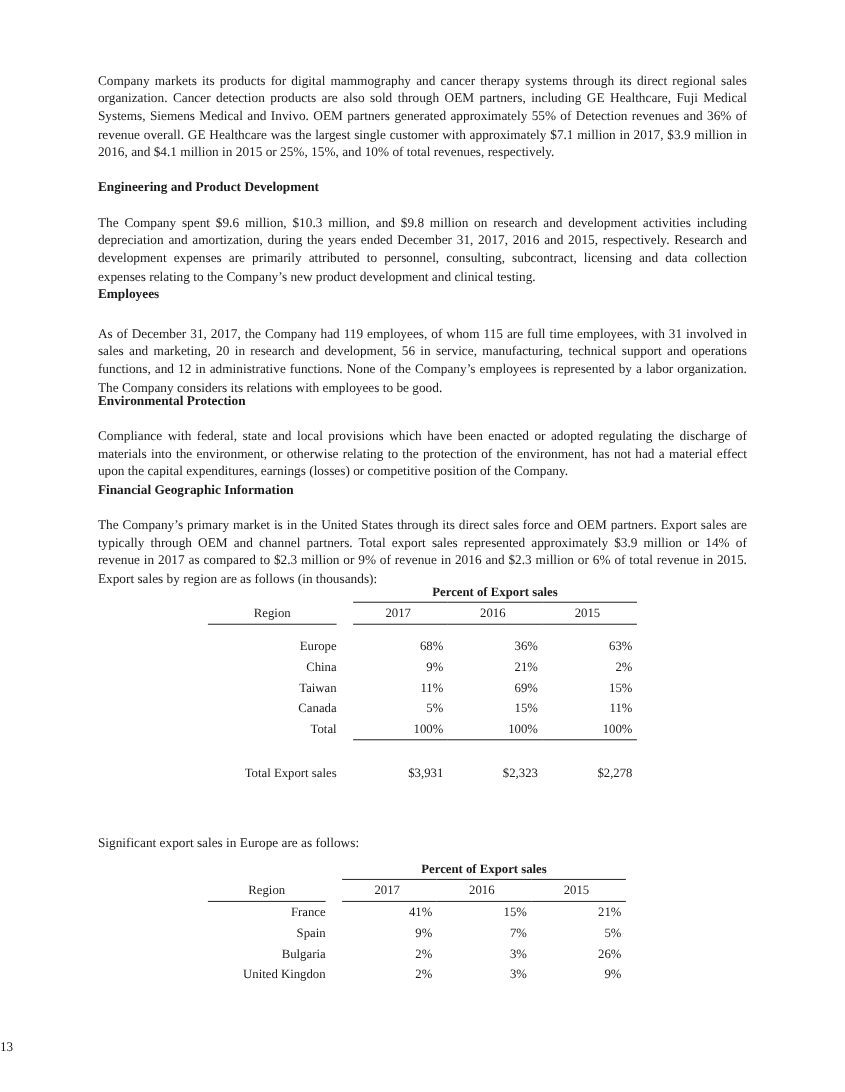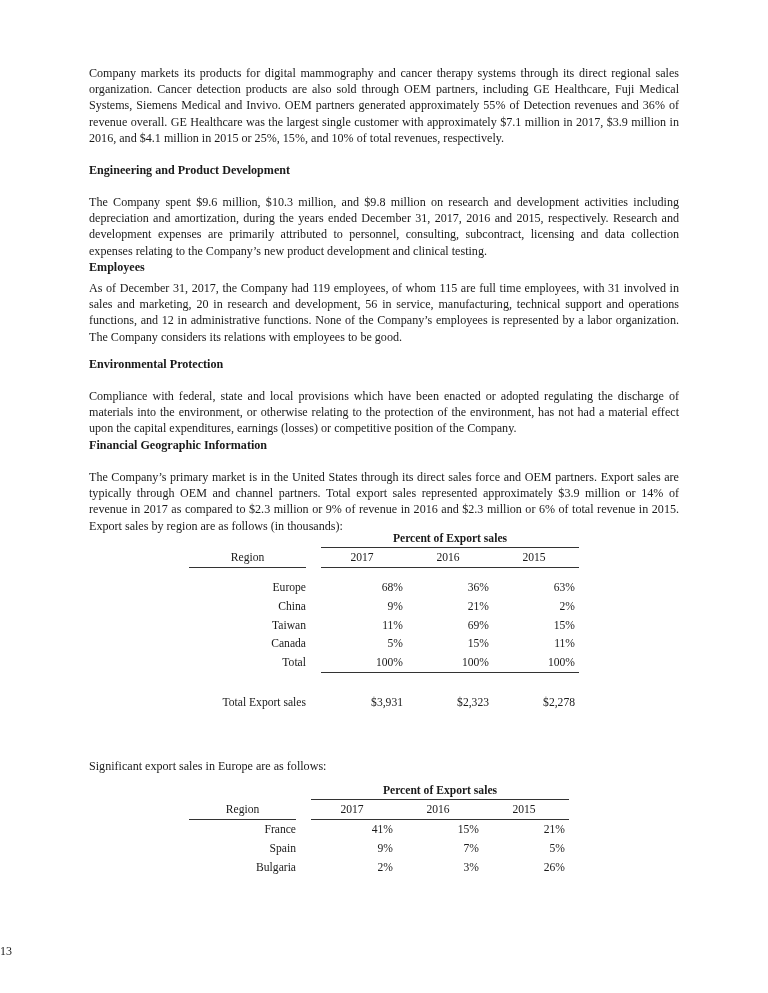--- a/index.html
+++ b/index.html
@@ -5,21 +5,21 @@
   html, body { margin: 0; padding: 0; background: #ffffff; }
   body { width: 768px; height: 993px; position: relative; overflow: hidden;
          font-family: "Liberation Serif", "DejaVu Serif", serif; color: #1a1a1a; }
   .page { position: absolute; left: 89px; top: 0; width: 590px; }
   p.body { margin: 0; font-size: 12.1px; line-height: 16.2px; text-align: justify; }
   h3 { margin: 0; font-size: 12.1px; font-weight: bold; line-height: 16px; }
   #p1 { position: absolute; top: 65px; }
   #h-eng { position: absolute; top: 162px; }
   #p2 { position: absolute; top: 194px; }
   #h-emp { position: absolute; top: 259px; }
-  #p3 { position: absolute; top: 280px; }
+  #p3 { position: absolute; top: 295px; }
   #h-env { position: absolute; top: 356px; text-align: center; }
   #p4 { position: absolute; top: 388px; }
   #h-fin { position: absolute; top: 437px; }
   #p5 { position: absolute; top: 469px; }
   #p6 { position: absolute; top: 758px; }
 
   table.exp { position: absolute; left: 189px; border-collapse: collapse; font-size: 11.6px; }
   table.exp td, table.exp th { padding: 0; font-weight: normal; height: 18.8px; }
   .c-reg { width: 107px; text-align: right; }
   .c-gap { width: 15px; }
@@ -142,16 +142,23 @@
     <td class="c-val">7%</td>
     <td class="c-val">5%</td>
   </tr>
   <tr>
     <td class="c-reg">Bulgaria</td>
         <td class="c-gap"></td>
     <td class="c-val">2%</td>
     <td class="c-val">3%</td>
     <td class="c-val">26%</td>
   </tr>
+  <tr>
+    <td class="c-reg" style="white-space:nowrap">United Kingdon</td>
+        <td class="c-gap"></td>
+    <td class="c-val">2%</td>
+    <td class="c-val">3%</td>
+    <td class="c-val">9%</td>
+  </tr>
 </tbody>
   </table>
 
 <div class="page-num">13</div>
 
 </body></html>

